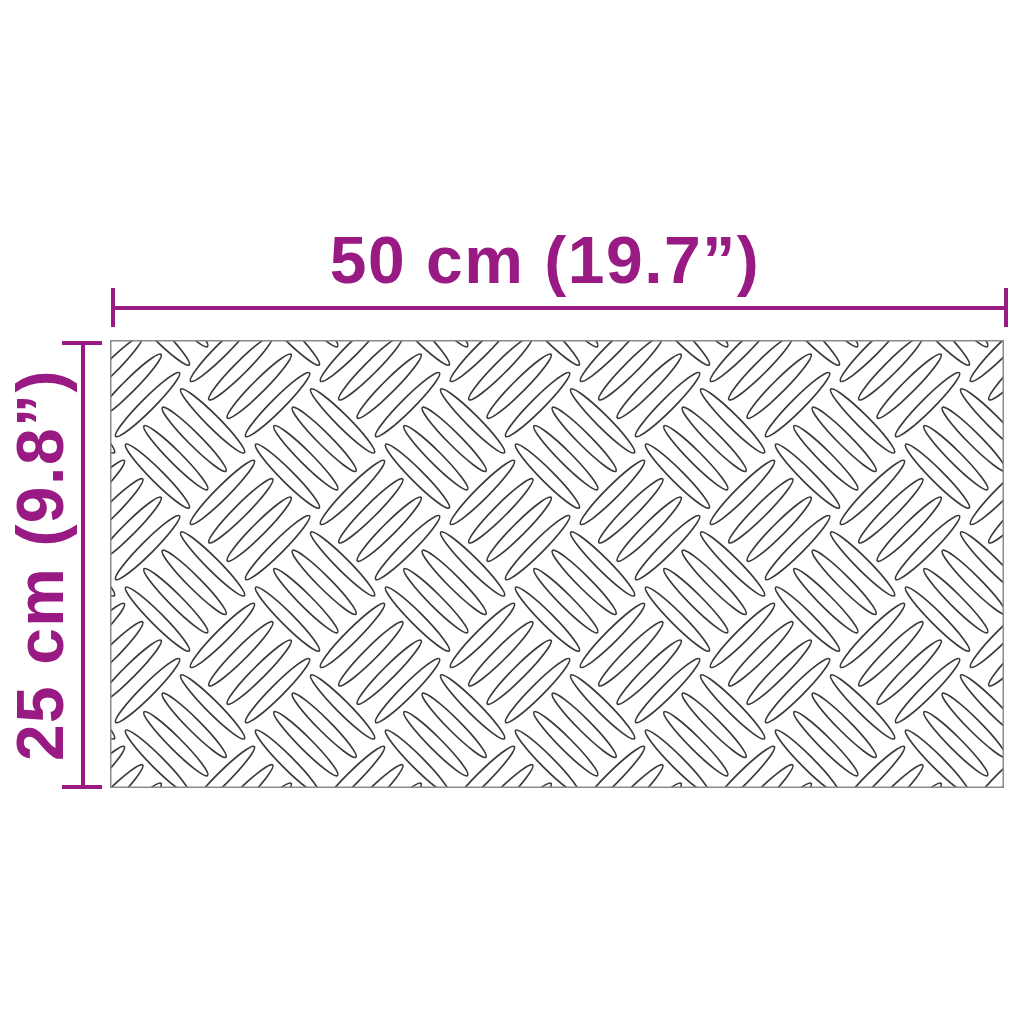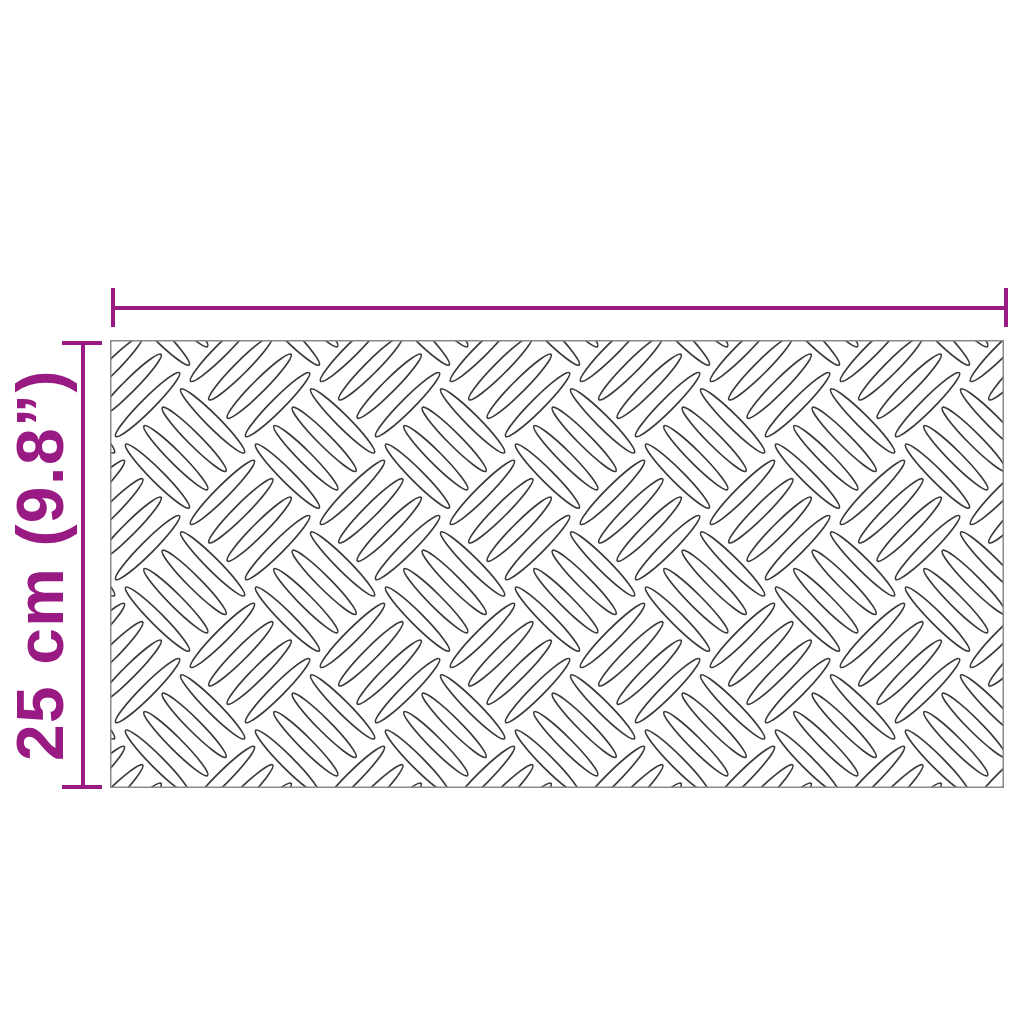--- a/index.html
+++ b/index.html
@@ -22,20 +22,21 @@
   #height-dim-cap-bottom{left:62px;top:785px;width:40px;height:4px;}
   #plate{position:absolute;left:110px;top:340px;}
   #plate ellipse{fill:none;stroke:var(--pattern-stroke);stroke-width:1.7px;}
   #plate-outline{fill:url(#checkerPattern);stroke:var(--plate-border);stroke-width:1.5px;}
 </style>
 </head>
 <body>
 
 <div class="canvas">
 
+  <div id="width-label" class="dim-label">50 cm (19.7”)</div>
   <div id="width-dim-line" class="dim-line"></div>
   <div id="width-dim-cap-left" class="dim-cap"></div>
   <div id="width-dim-cap-right" class="dim-cap"></div>
 
   <div id="height-label" class="dim-label">25 cm (9.8”)</div>
   <div id="height-dim-line" class="dim-line"></div>
   <div id="height-dim-cap-top" class="dim-cap"></div>
   <div id="height-dim-cap-bottom" class="dim-cap"></div>
 
   <svg id="plate" width="894" height="448" viewBox="0 0 894 448" xmlns="http://www.w3.org/2000/svg">

